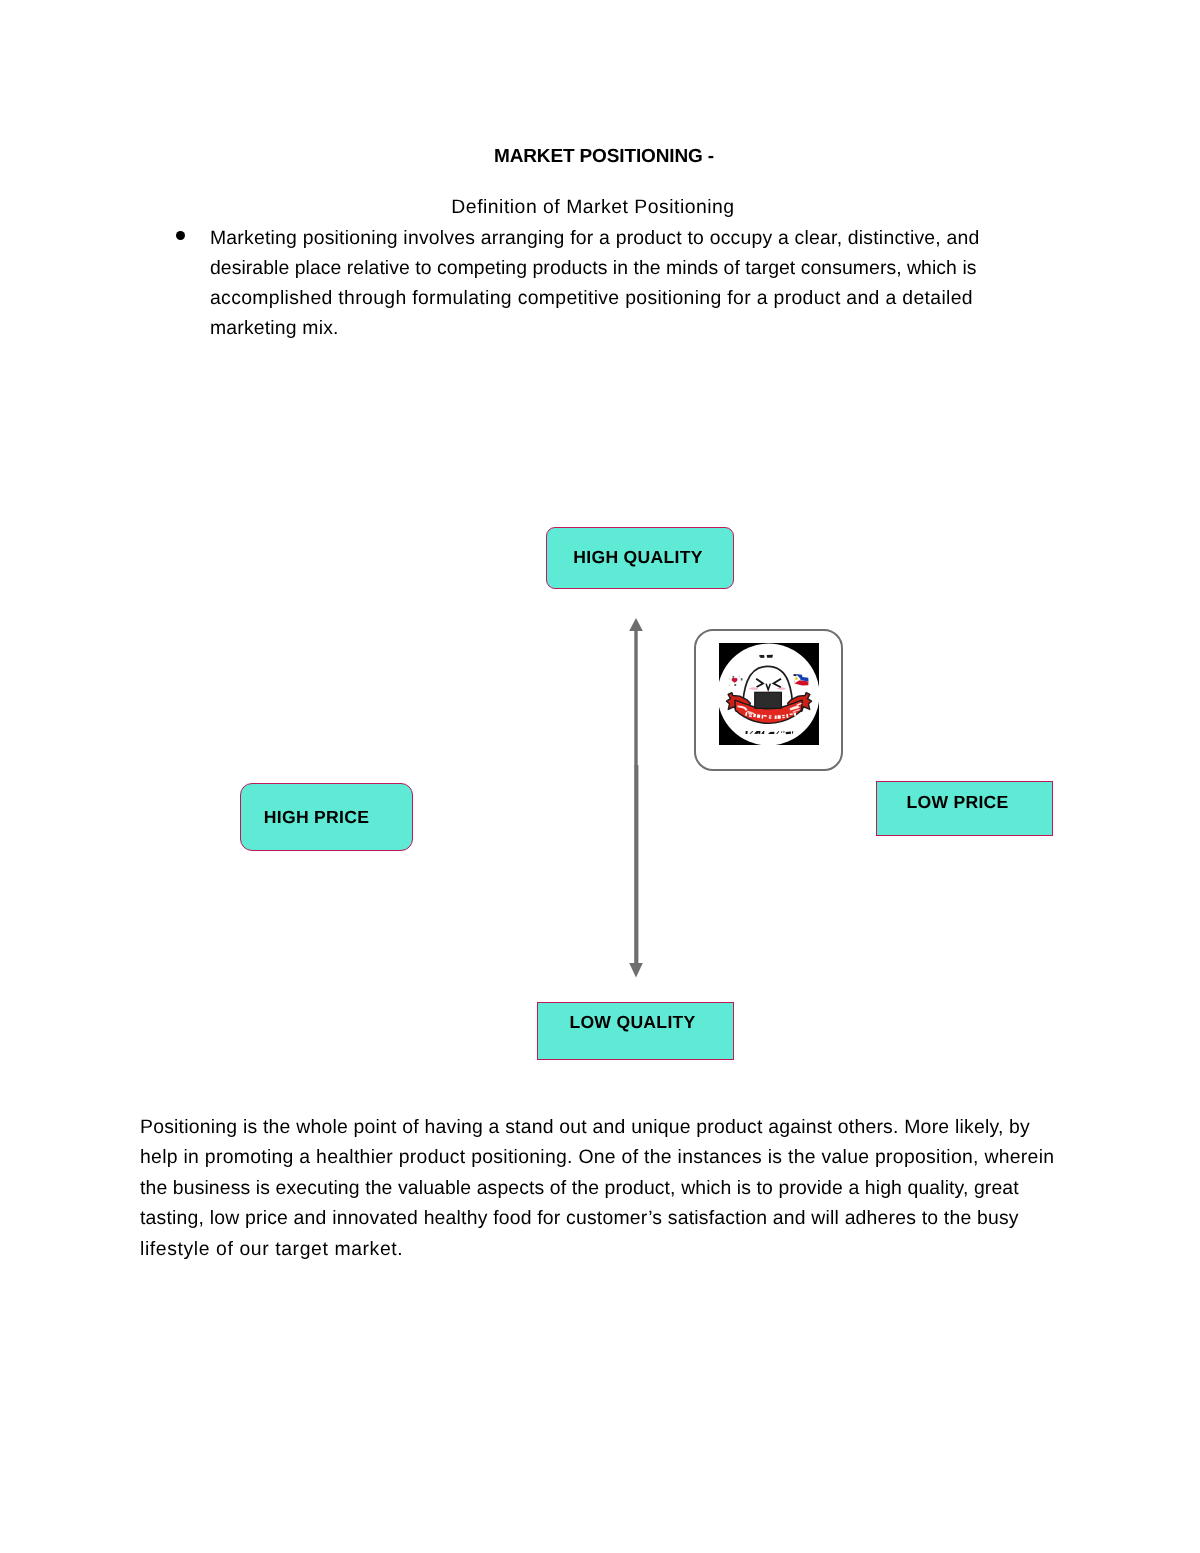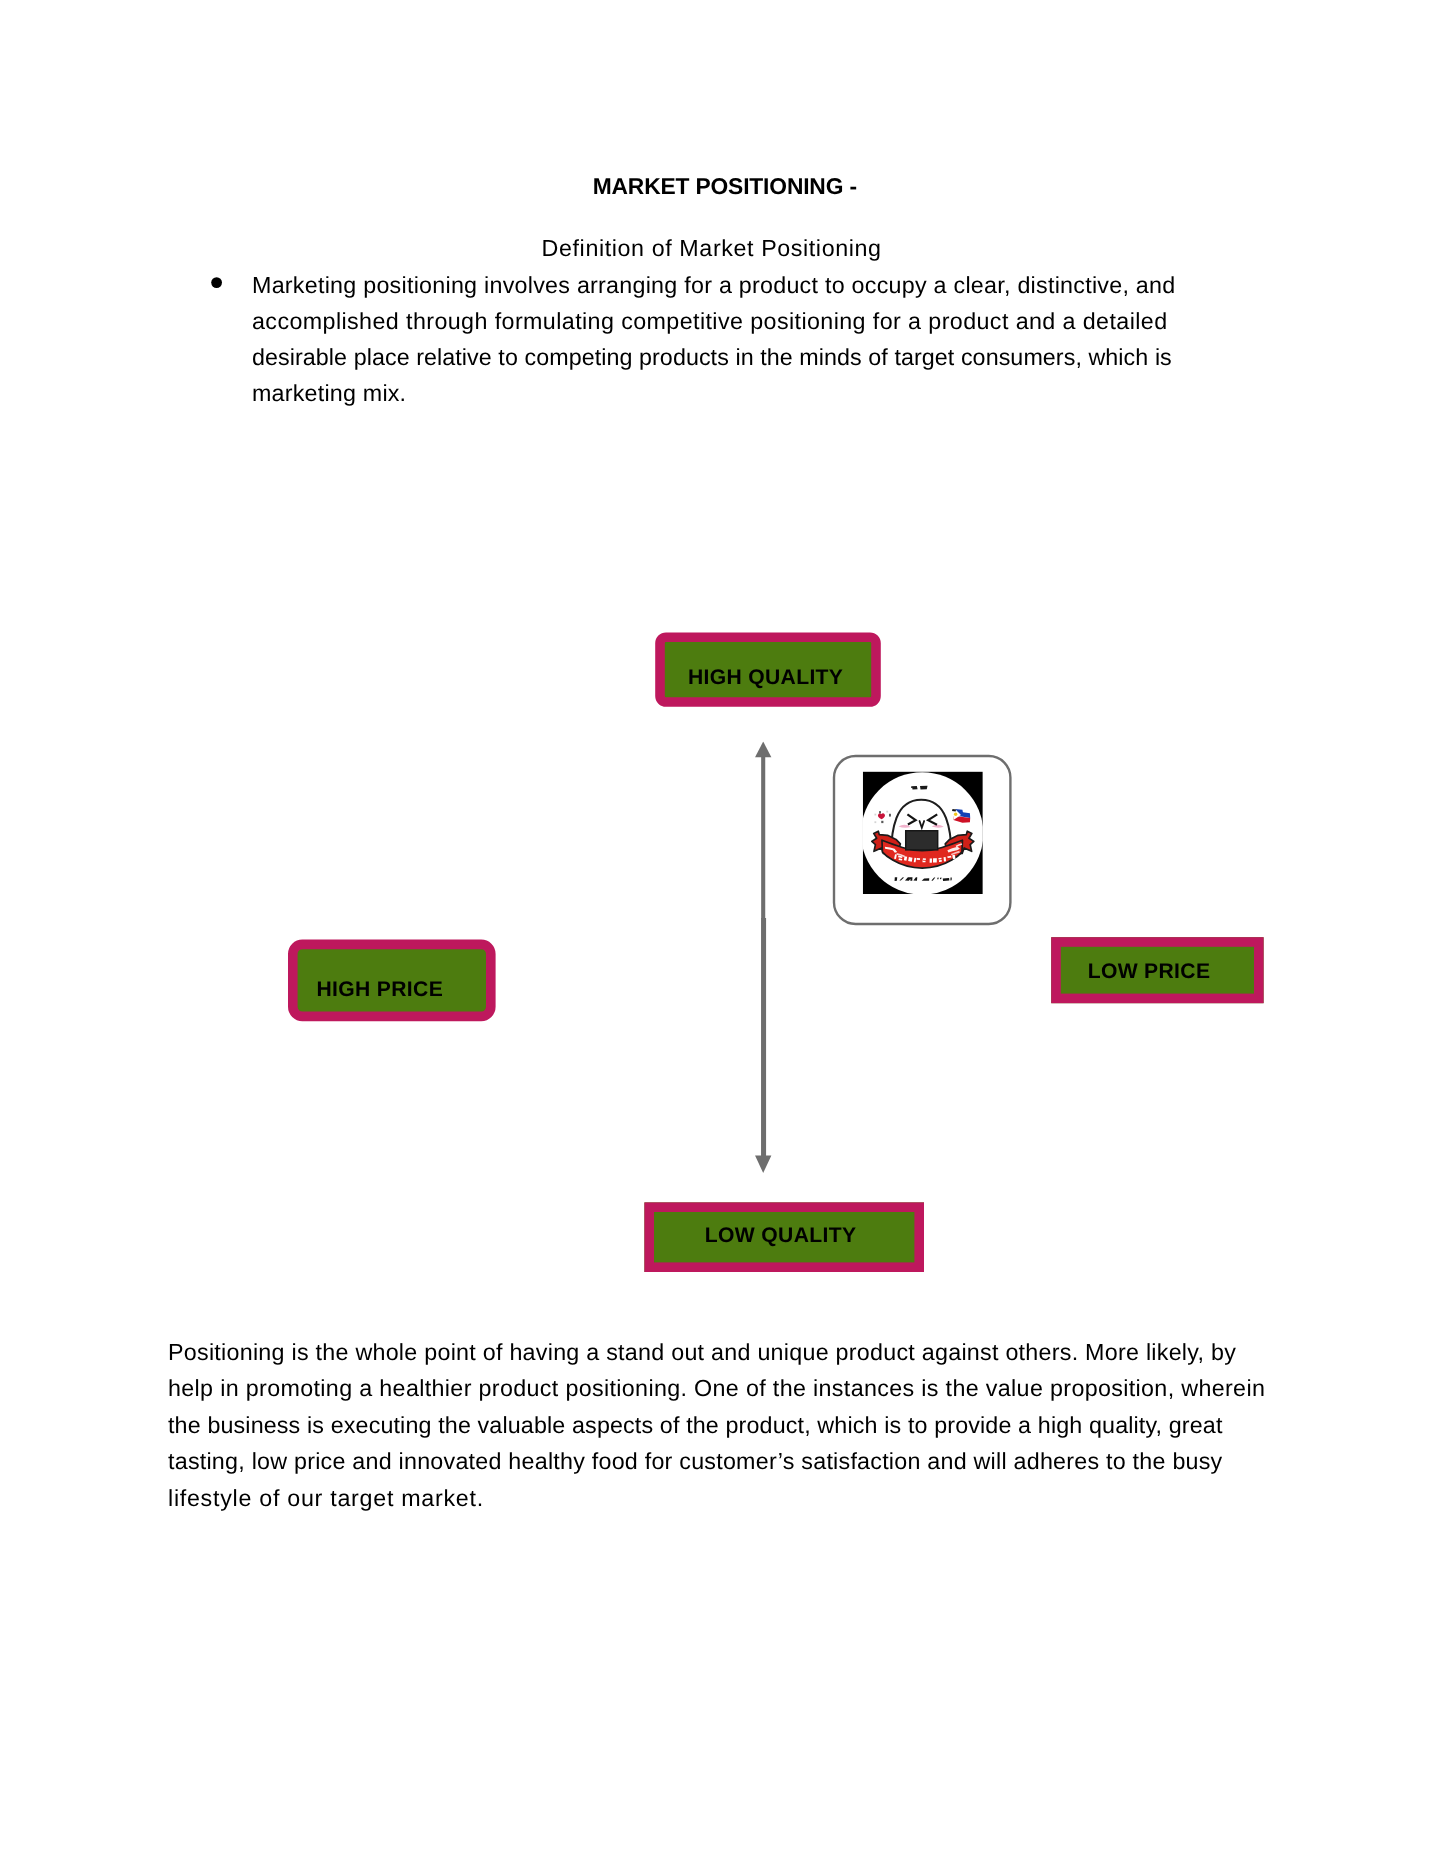--- a/index.html
+++ b/index.html
@@ -20,49 +20,49 @@
              font-size:19.4px;letter-spacing:.5px;line-height:18px;}
   .bullet-dot{left:176px;top:231px;width:9px;height:9px;border-radius:50%;background:#000;}
   .bullet-lines{left:210px;top:223px;width:900px;font-size:19.4px;line-height:30px;}
   .para-lines{left:140px;top:1112px;width:1000px;font-size:19.4px;line-height:30.4px;}
   .ln{white-space:nowrap;}
   .t1{letter-spacing:.22px}.t2{letter-spacing:.30px}.t3{letter-spacing:.29px}
   .t4{letter-spacing:.12px}.t5{letter-spacing:.20px}.t6{letter-spacing:.60px}
   .b1{letter-spacing:.215px}.b2{letter-spacing:.063px}.b3{letter-spacing:.34px}.b4{letter-spacing:.18px}
 
   
-  .dbox{border:8px solid #be185d;background:#4d7c0f;box-sizing:border-box;
+  .dbox{border:1px solid #be185d;background:#5eead4;box-sizing:border-box;
         font-size:17.6px;font-weight:bold;letter-spacing:.28px;
         display:flex;justify-content:center;line-height:1;}
   #box-hq{left:546px;padding-right:4px;top:527px;width:188px;height:62px;border-radius:9px;align-items:flex-start;padding-top:21px;}
   #box-hp{left:240px;padding-right:20px;top:783px;width:173px;height:68px;border-radius:12px;align-items:flex-start;padding-top:25px;}
   #box-lp{left:876px;padding-right:14px;top:781px;width:177px;height:55px;align-items:flex-start;padding-top:12px;}
-  #box-lq{left:537px;padding-right:6px;top:1002px;width:233px;height:58px;align-items:flex-start;padding-top:11px;}
+  #box-lq{left:537px;padding-right:6px;top:1002px;width:197px;height:58px;align-items:flex-start;padding-top:11px;}
 
   
   #arrow{left:616px;top:618px;width:40px;height:372px;}
 
   
   #logo-frame{left:694px;top:629px;width:149px;height:142px;
               border:2px solid #6e6e6e;border-radius:19px;background:#fff;box-sizing:border-box;}
   #logo-svg{position:absolute;left:23px;top:12px;width:100px;height:102px;}
 </style>
 </head>
 <body>
 
 <div class="page">
 
   <div class="abs doc-title">MARKET POSITIONING -</div>
   <div class="abs doc-subtitle">Definition of Market Positioning</div>
 
   <div class="abs bullet-dot"></div>
   <div class="abs bullet-lines">
     <div class="ln b1">Marketing positioning involves arranging for a product to occupy a clear, distinctive, and</div>
+    <div class="ln b2">desirable place relative to competing products in the minds of target consumers, which is</div>
     <div class="ln b3">accomplished through formulating competitive positioning for a product and a detailed</div>
-    <div class="ln b2">desirable place relative to competing products in the minds of target consumers, which is</div>
     <div class="ln b4">marketing mix.</div>
   </div>
 
   <div class="abs dbox" id="box-hq">HIGH QUALITY</div>
   <div class="abs dbox" id="box-hp">HIGH PRICE</div>
   <div class="abs dbox" id="box-lp">LOW PRICE</div>
   <div class="abs dbox" id="box-lq">LOW QUALITY</div>
 
   <svg class="abs" id="arrow" viewBox="0 0 40 372">
     <g fill="#6e6e6e">

